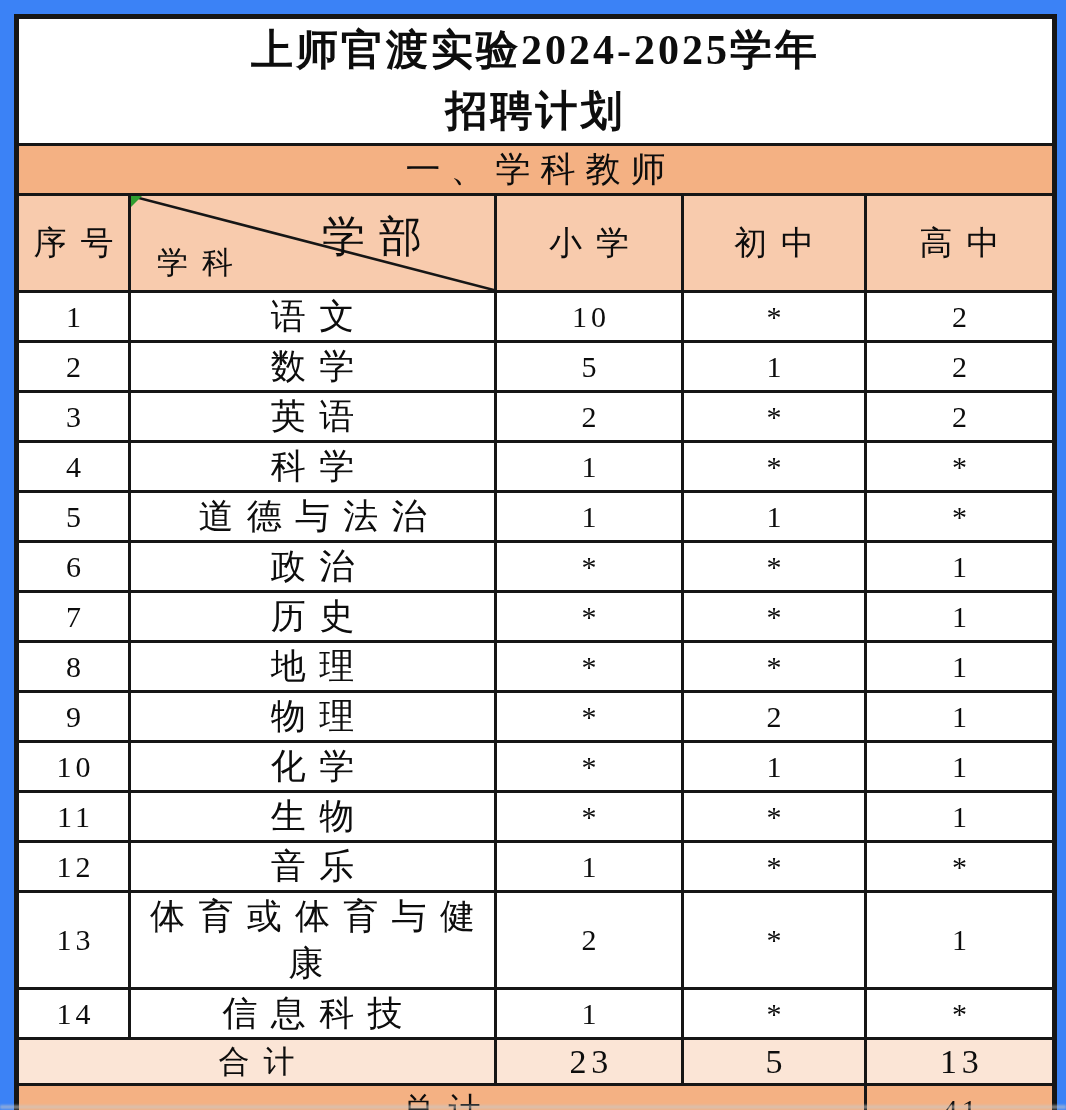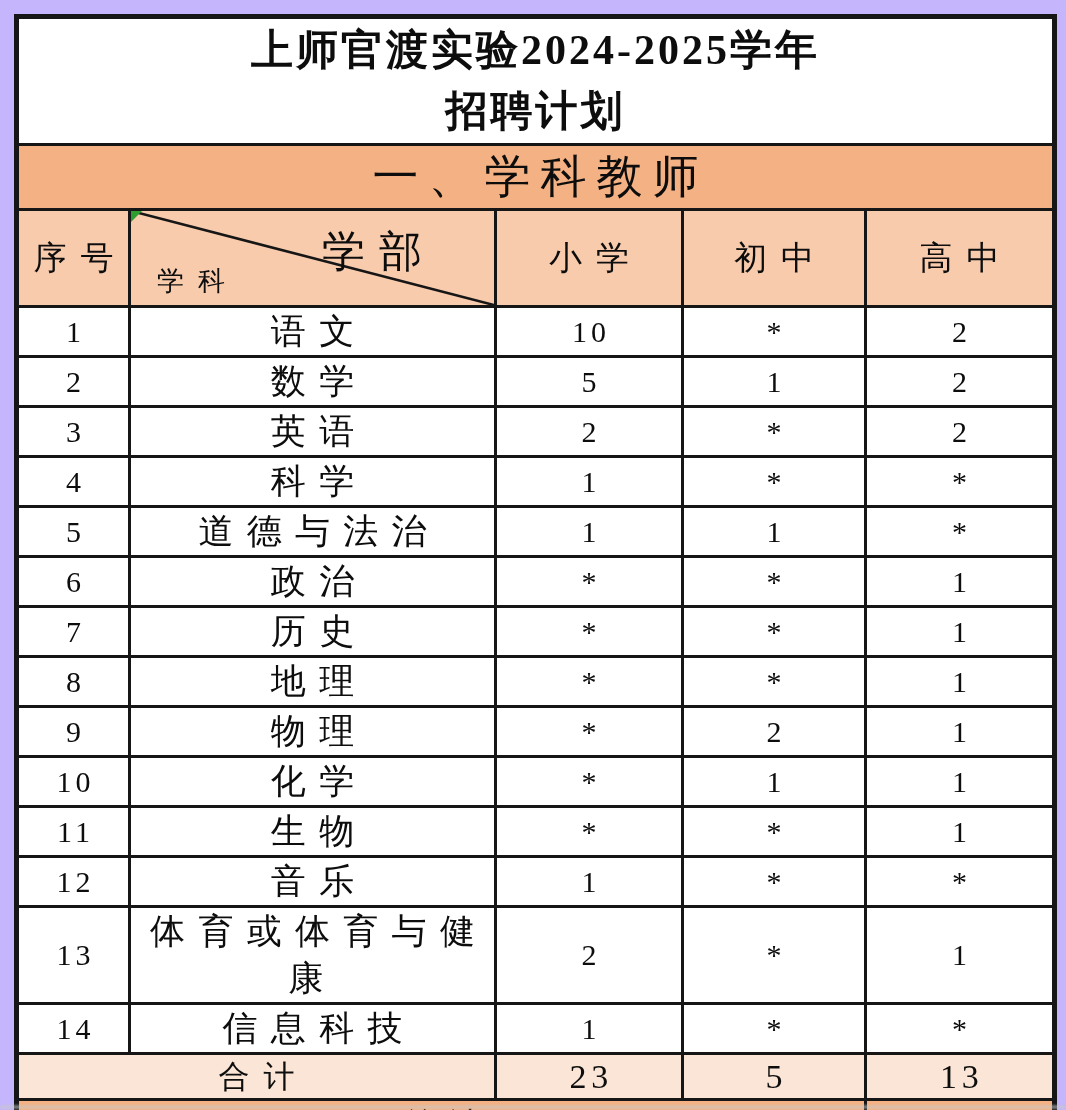--- a/index.html
+++ b/index.html
@@ -9,21 +9,21 @@
     --total-bg:#F4B183;
     --border:#161616;
     --marker-green:#2f9e31;
     --title-color:#0d0d0d;
   }
   *{box-sizing:border-box;margin:0;padding:0;}
   html,body{background:#ffffff;}
   .sheet{
     position:relative;
     width:1066px;height:1110px;
-    background:#c4b5fd;
+    background:#3b82f6;
     font-family:"Liberation Serif","DejaVu Serif",serif;
     color:#0d0d0d;
     overflow:hidden;
   }
   table.plan{
     position:absolute;left:14px;top:14px;
     width:1038px;
     border-collapse:collapse;
     table-layout:fixed;
     border:5px solid var(--border);
@@ -41,21 +41,21 @@
     font-size:42px;
     font-weight:bold;
     letter-spacing:3px;
     line-height:1.45;
     color:var(--title-color);
   }
   
   .r-section td{
     height:45px;
     background:var(--section-bg);
-    font-size:46px;
+    font-size:35px;
     letter-spacing:10px;
     text-indent:10px;
   }
   
   .r-header td{
     height:97px;
     background:var(--header-bg);
     font-size:33px;
     letter-spacing:14px;
     text-indent:14px;
@@ -69,21 +69,21 @@
     position:absolute;inset:0;
     width:100%;height:100%;
     display:block;
   }
   .corner-top{
     position:absolute;top:12px;right:58px;
     font-size:43px;letter-spacing:14px;white-space:nowrap;
   }
   .corner-bottom{
     position:absolute;bottom:6px;left:12px;
-    font-size:27px;letter-spacing:14px;white-space:nowrap;
+    font-size:31px;letter-spacing:14px;white-space:nowrap;
   }
   .corner-marker{
     position:absolute;top:0;left:0;
     width:0;height:0;
     border-top:11px solid var(--marker-green);
     border-right:11px solid transparent;
   }
   
   .r-data td{
     height:47px;

